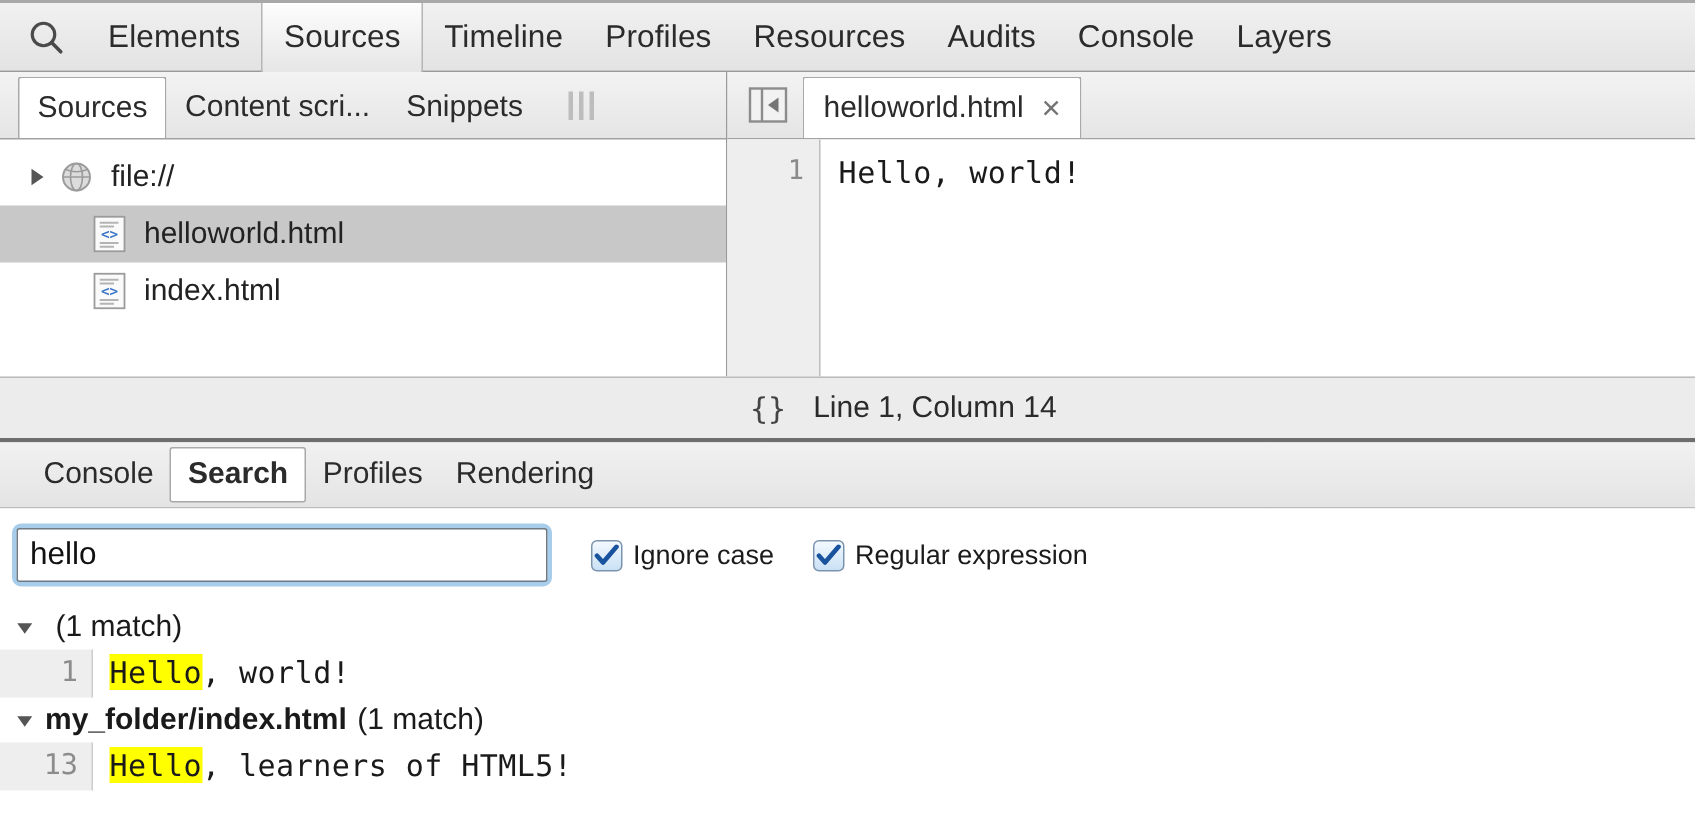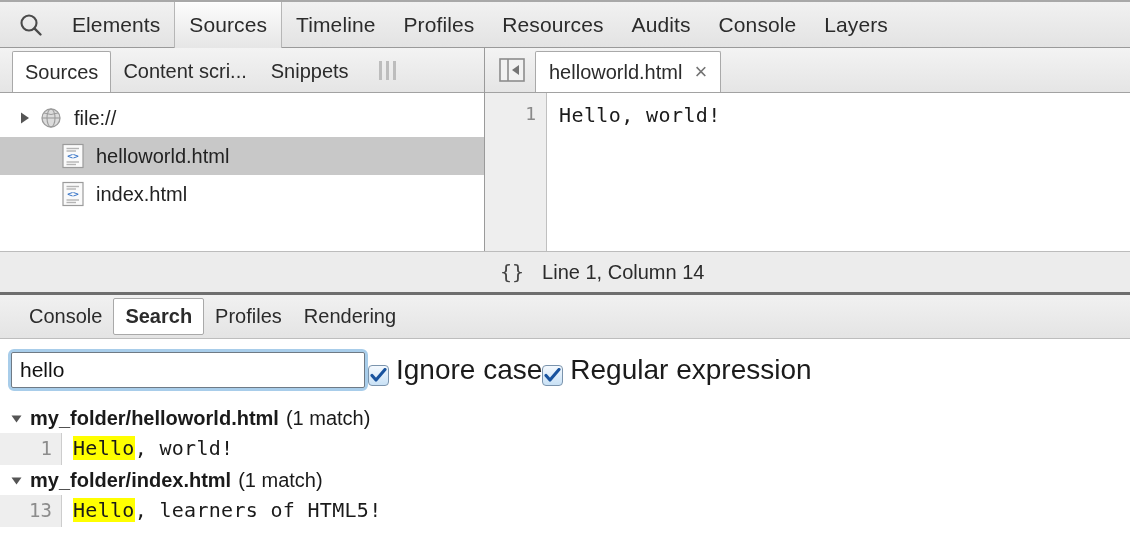--- a/index.html
+++ b/index.html
@@ -120,21 +120,21 @@
   .drawer-tab.selected { background:#fff; border:1px solid #a9a9a9; border-radius:2px;font-weight:bold; }
 
   .search-controls { height: 62px; flex: 0 0 62px; display:flex; align-items:center; padding-left: 8px; background:#fff; }
   .search-box-wrap {
     width: 360px; flex: 0 0 360px; height: 42px;
     border: 3px solid #a8cdea; border-radius: 6px;
     display:flex; align-items:center; background:#fff;
   }
   .search-box-inner { flex:1 1 auto; height:100%; border:1px solid #6f7a85; border-radius:2px; display:flex; align-items:center; padding: 0 8px; }
   .search-input { border:none; outline:none; width:100%; font-size:21px; color:#111; font-family:"Liberation Sans", sans-serif; background:transparent; }
-  .opt { display:flex; align-items:flex-end; font-size: 28px; color:#1b1b1b; }
+  .opt { display:flex; align-items:flex-end; margin-left: 26px; font-size: 18px; color:#1b1b1b; }
   .cbx { width: 21px; height: 21px; flex:0 0 21px; margin-right: 7px;
          border:1px solid #7b94ad; border-radius:4px;
          background: linear-gradient(to bottom, #f4f9fe 0%, #c9e1f5 100%);
          display:flex; align-items:center; justify-content:center; }
   .cbx svg { display:block; }
 
   .results { flex:1 1 auto; background:#fff; padding-top: 2px; overflow:hidden; }
   .result-file { display:flex; align-items:center; height: 30px; font-size: 20px; color:#1a1a1a; padding-left: 10px; }
   .result-file .tw { width:20px; flex:0 0 20px; }
   .result-file .fname { font-weight: bold; }
@@ -329,21 +329,20 @@
     </div>
 
     <div class="results">
 
       <div class="result-file">
         <span class="tw">
           <svg width="13" height="13" viewBox="0 0 13 13">
               <polygon points="1.5,3.5 11.5,3.5 6.5,10.5" fill="#555"></polygon>
             </svg>
         </span>
-        <span class="fname">my_folder/helloworld.html</span>
         <span class="fcount">(1 match)</span>
       </div>
       <div class="result-match">
         <div class="match-gutter">1</div>
         <div class="match-text"><span class="hl">Hello</span><span>, world!</span></div>
       </div>
 
       <div class="result-file">
         <span class="tw">
           <svg width="13" height="13" viewBox="0 0 13 13">

